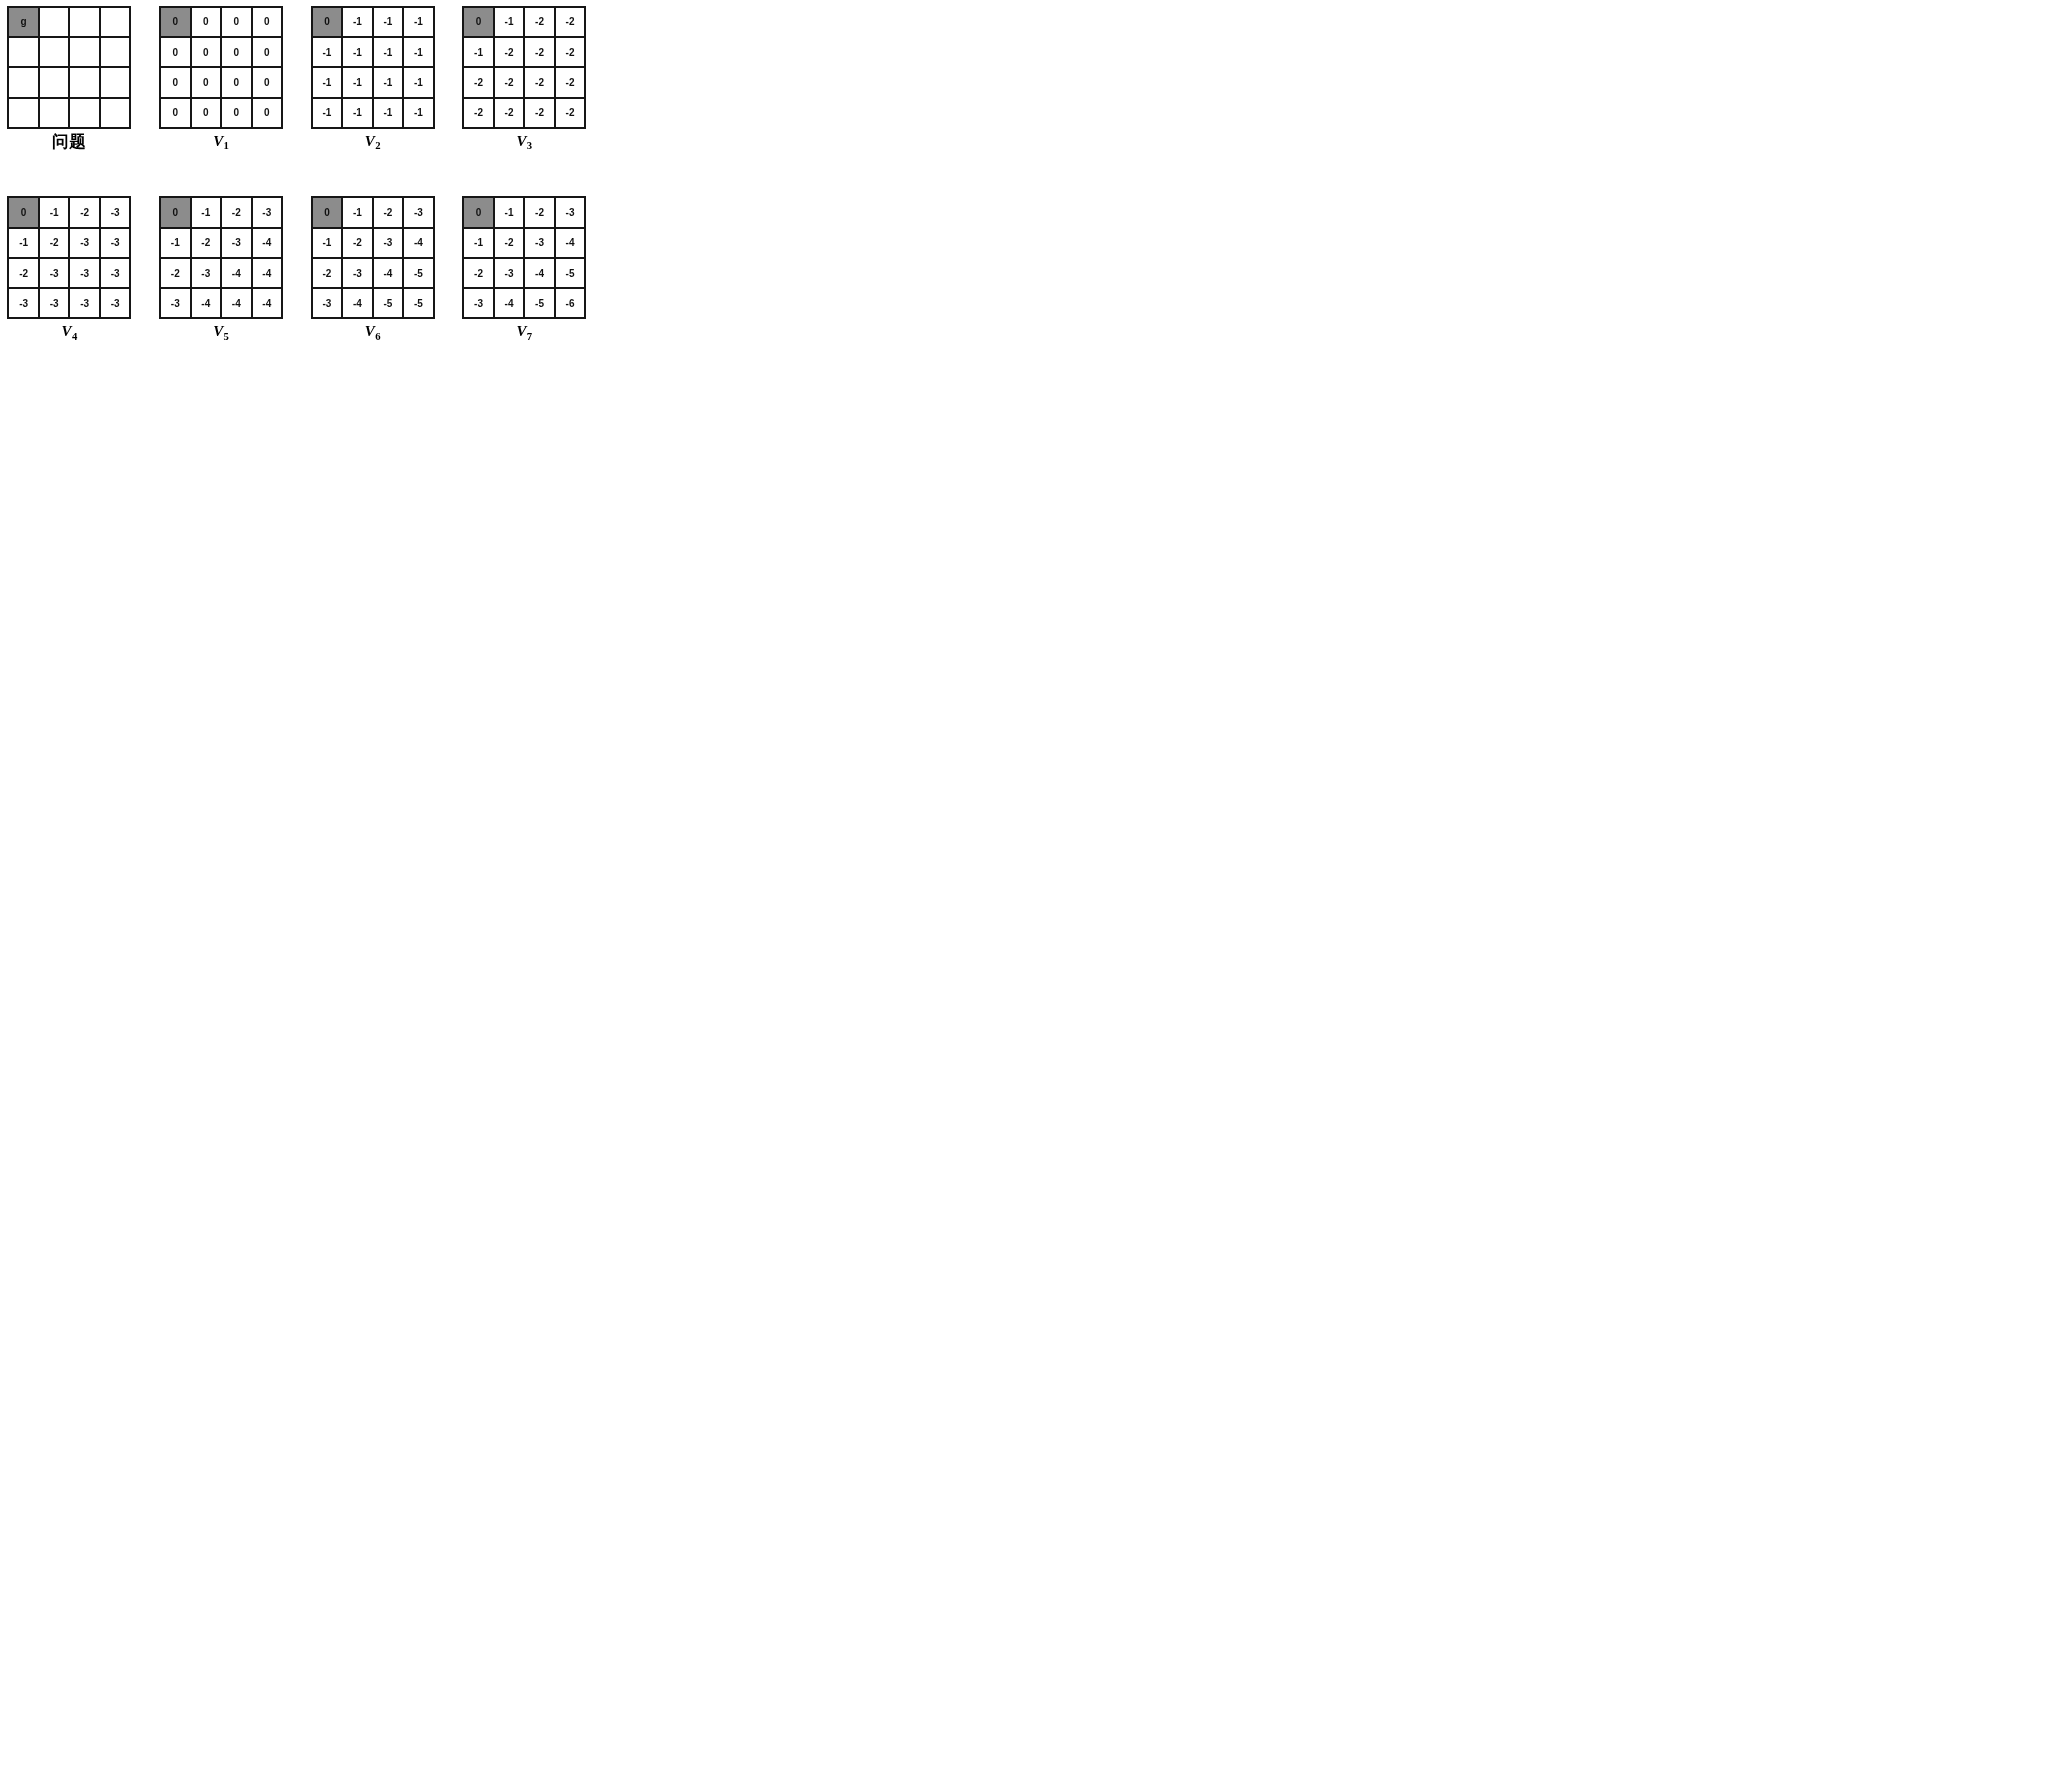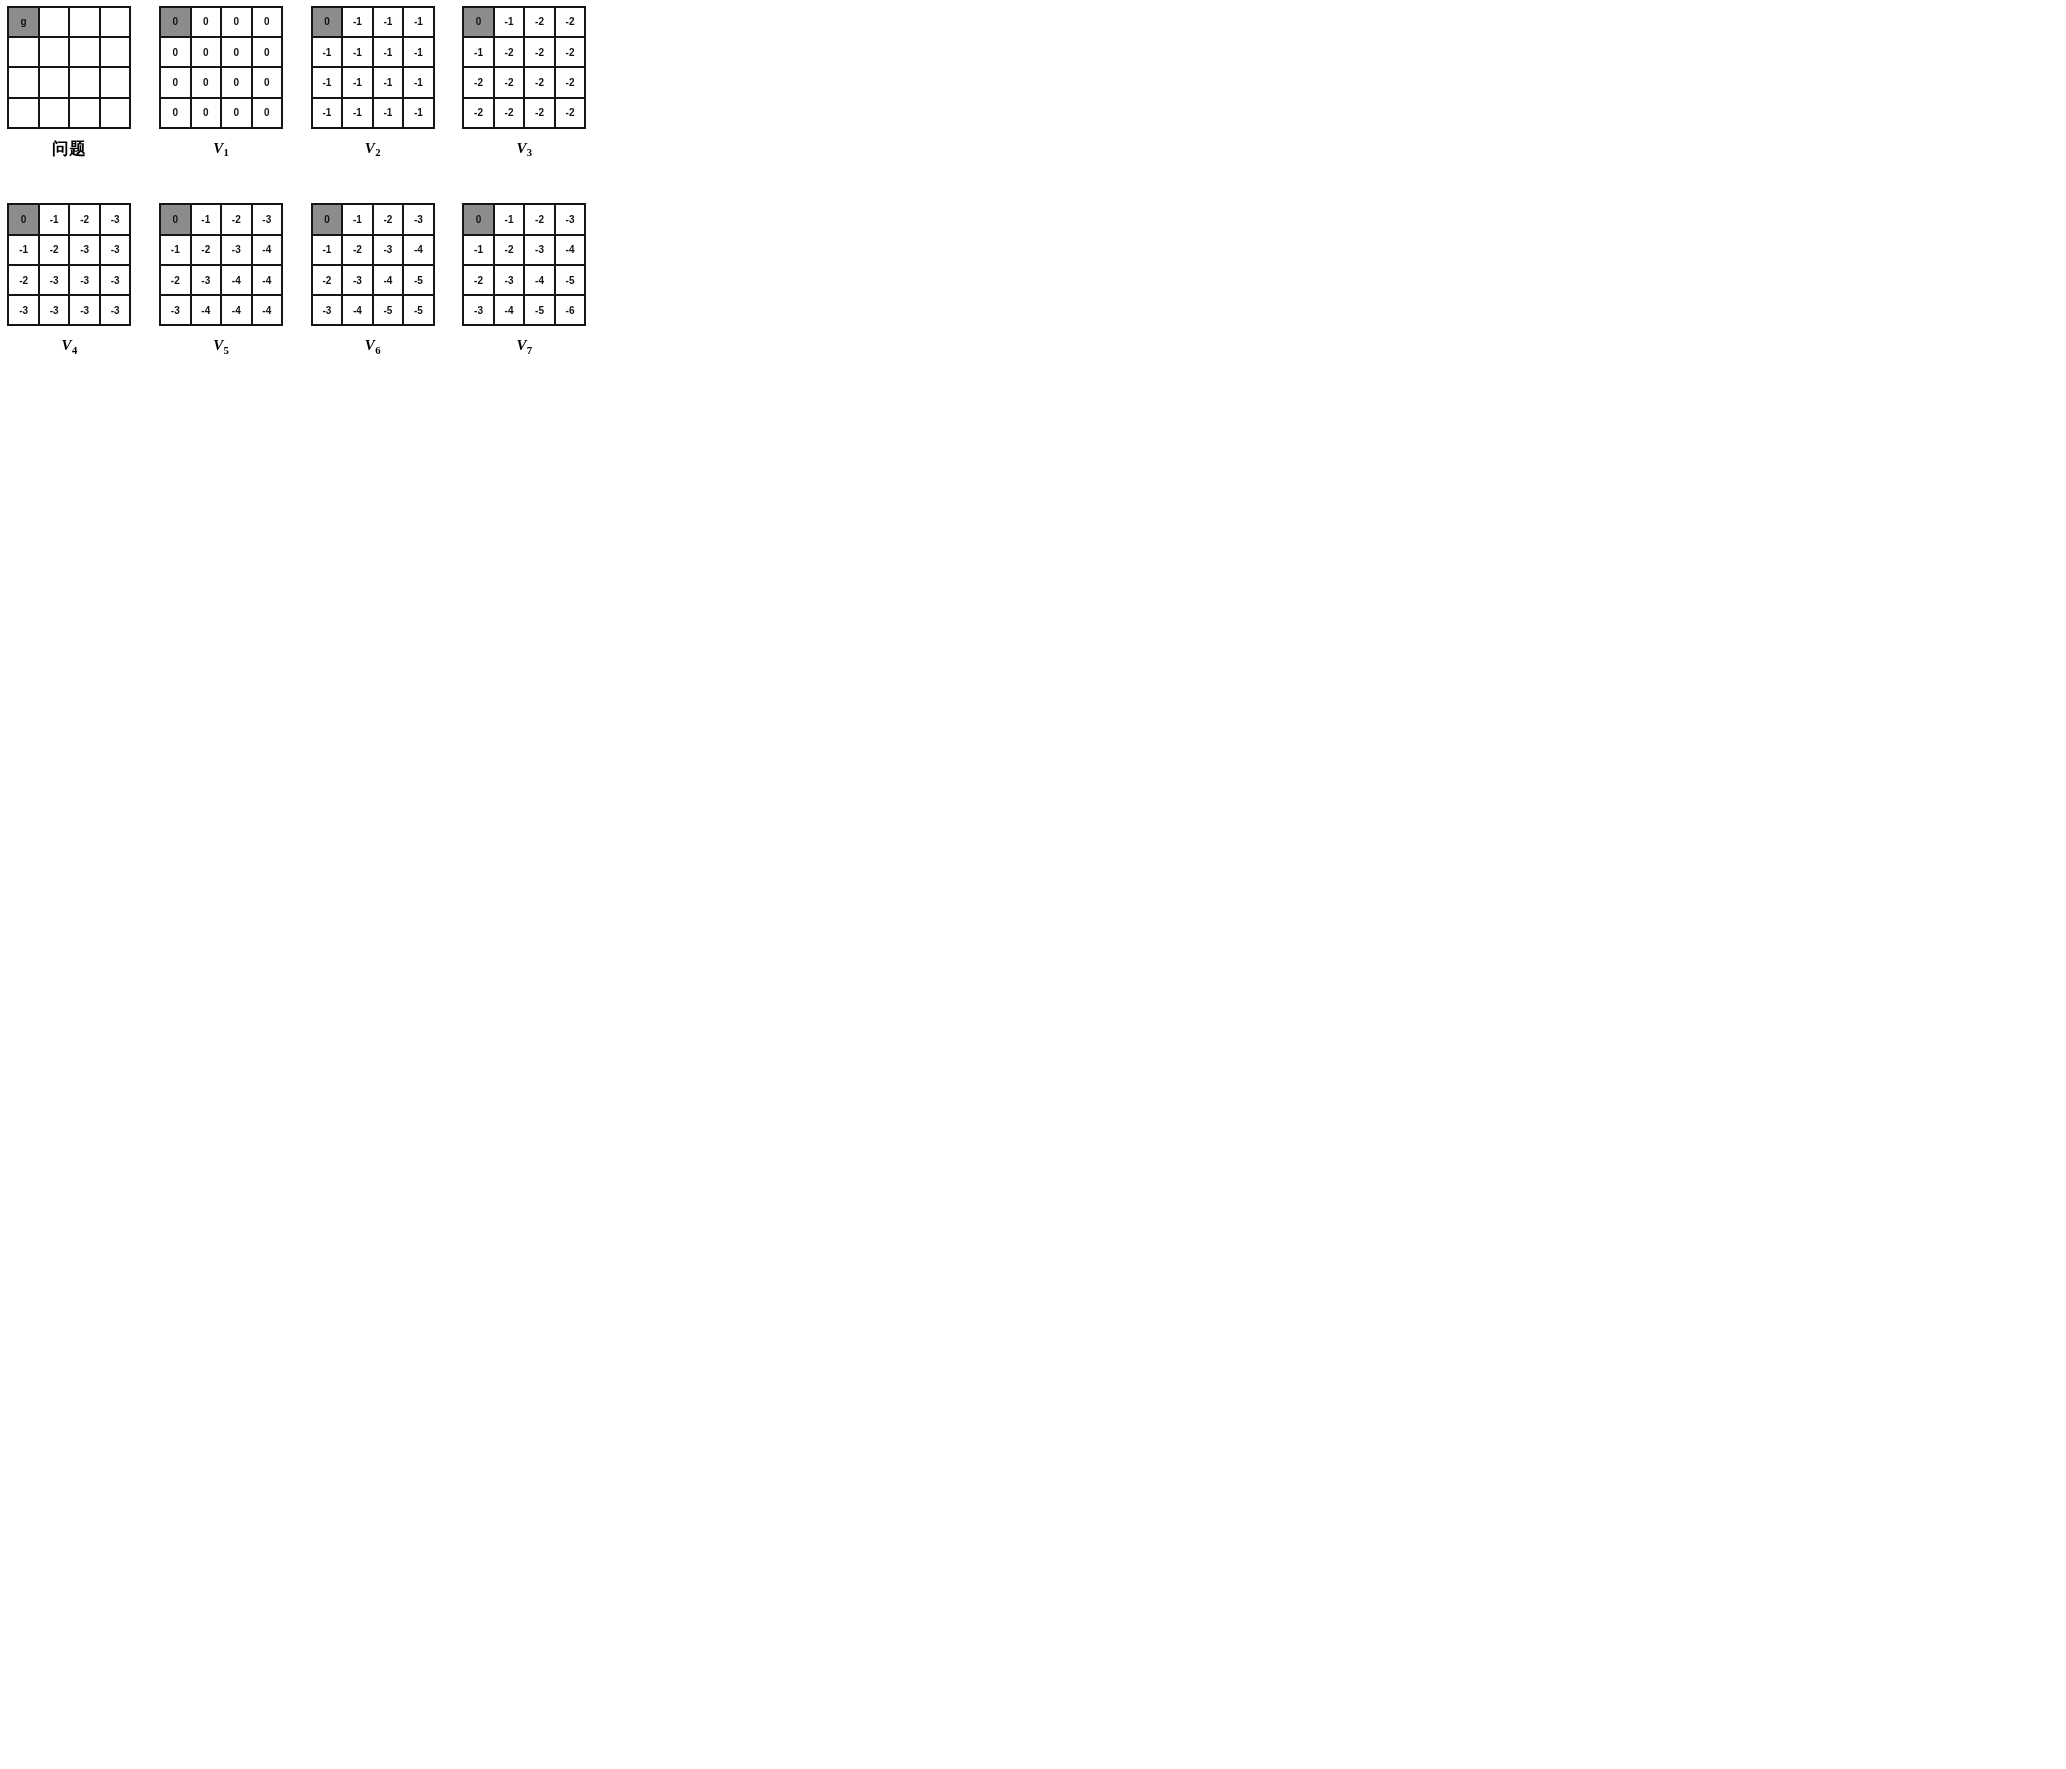--- a/index.html
+++ b/index.html
@@ -47,21 +47,21 @@
     font-size: 10px;
     font-weight: 700;
     color: #111111;
     background: #ffffff;
     font-family: "Liberation Sans", sans-serif;
   }
   .goal-cell {
     background: #8c8c8c;
   }
   .panel-label {
-    margin-top: 11px;
+    margin-top: 4px;
     height: 20.7px;
     text-align: center;
     color: #000000;
     font-family: "Liberation Serif", serif;
     line-height: 1.1;
     white-space: nowrap;
   }
   .label-base {
     font-style: italic;
     font-weight: 700;

